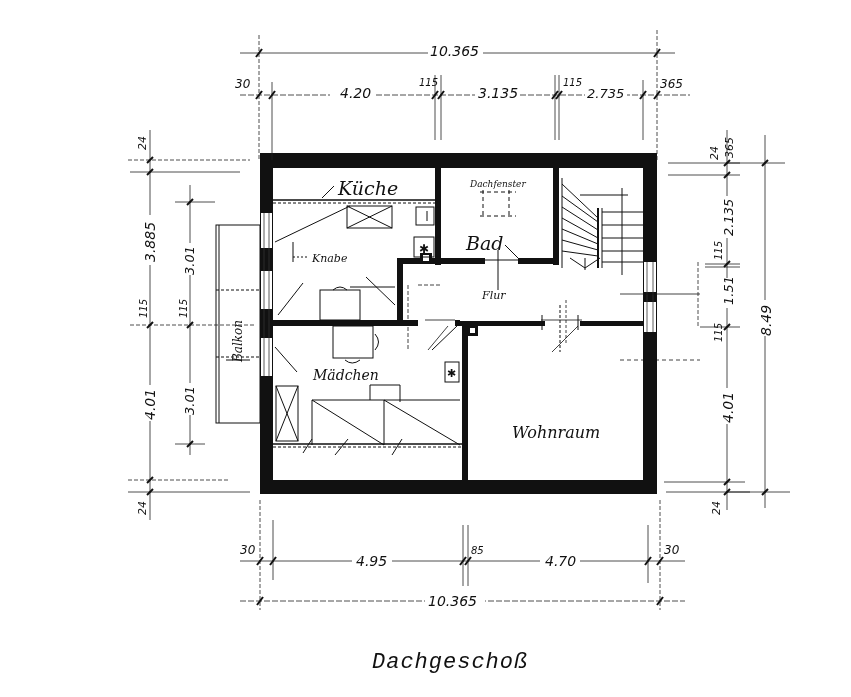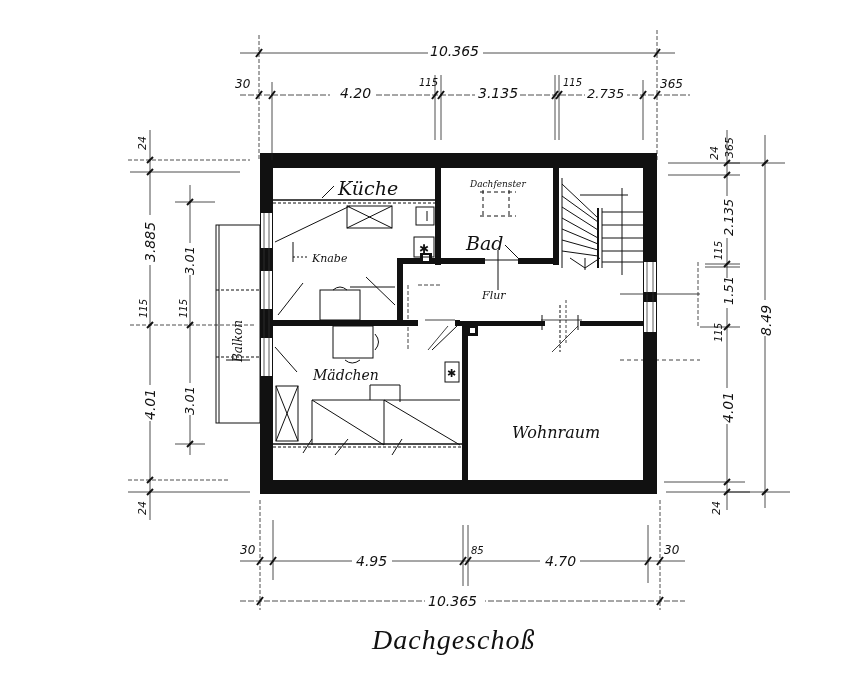--- a/index.html
+++ b/index.html
@@ -1,20 +1,20 @@
 <!DOCTYPE html>
 <html><head>
 <meta charset="utf-8">
 <style>
   html, body { margin: 0; padding: 0; background: #ffffff; }
   body { width: 851px; height: 697px; position: relative; overflow: hidden; font-family: "DejaVu Serif", serif; }
   #plan { position: absolute; left: 0; top: 0; }
   .dim { font-family: "DejaVu Sans", sans-serif; font-style: italic; fill: #111; }
   .lbl { font-family: "DejaVu Serif", serif; font-style: italic; fill: #111; }
-  .title { position: absolute; left: 372px; top: 624px; font-family: Liberation Serif, serif; font-style: italic; font-size: 28px; color: #111; letter-spacing: 1px; }
+  .title { position: absolute; left: 372px; top: 650px; font-family: Liberation Mono, monospace; font-style: italic; font-size: 22px; color: #111; letter-spacing: 1px; }
 </style>
 </head>
 <body>
 
 <svg id="plan" width="851" height="697" viewBox="0 0 851 697" xmlns="http://www.w3.org/2000/svg">
 
   <g fill="#111">
     <rect x="260" y="153" width="397" height="15"></rect>
     <rect x="260" y="480" width="397" height="14"></rect>
     <rect x="260" y="153" width="13" height="341"></rect>

